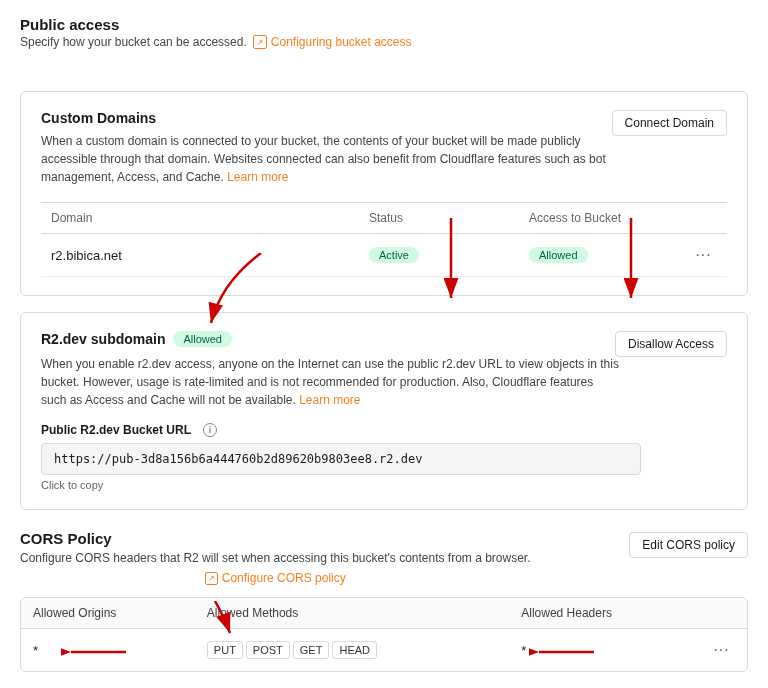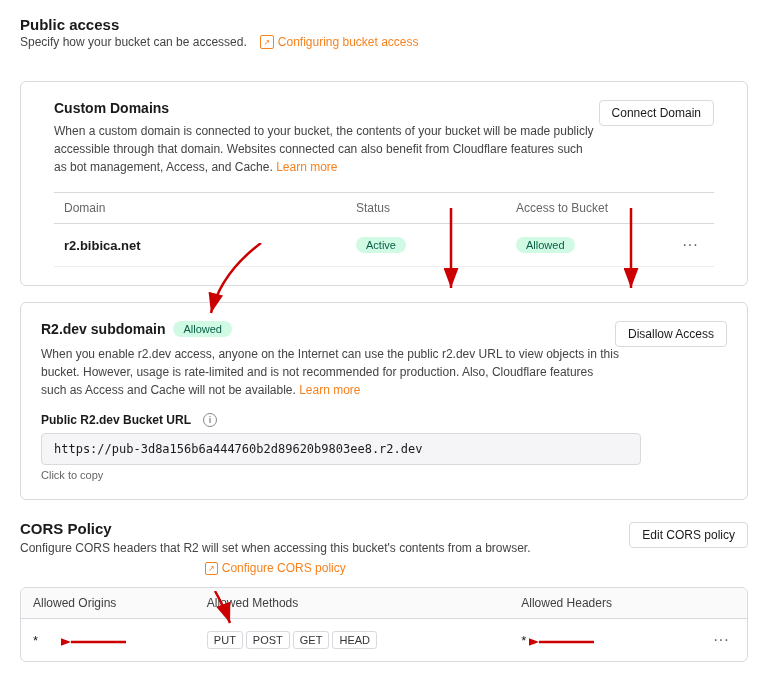--- a/index.html
+++ b/index.html
@@ -16,37 +16,38 @@
       font-size: 15px;
       font-weight: 600;
       margin-bottom: 2px;
     }
 
     .subtitle {
       font-size: 12px;
       color: #444;
       display: flex;
       align-items: center;
-      gap: 13px;
-      margin-bottom: 32px;
+      gap: 6px;
+      margin-bottom: 0;
     }
 
     .subtitle a {
       color: #f6821f;
       text-decoration: none;
       display: flex;
       align-items: center;
       gap: 4px;
     }
 
     .card {
       border: 1px solid #d9d9e0;
       border-radius: 6px;
-      padding: 18px 33px;
+      padding: 18px 20px;
       margin-bottom: 16px;
+      margin-top: 42px;
     }
 
     .card-title {
       font-size: 14px;
       font-weight: 600;
       margin-bottom: 6px;
     }
 
     .card-desc {
       font-size: 12px;
@@ -320,21 +321,21 @@
       <thead>
         <tr>
           <th>Domain</th>
           <th style="width:160px;">Status</th>
           <th style="width:160px;">Access to Bucket</th>
           <th style="width:40px;"></th>
         </tr>
       </thead>
       <tbody id="domains-tbody">
         <tr>
-          <td style="font-weight:700;">r2.bibica.net</td>
+          <td style="font-weight:400;">r2.bibica.net</td>
           <td>
             <span class="badge-green">Active</span>
           </td>
           <td>
             <span class="badge-green">Allowed</span>
           </td>
           <td>
             <button class="ellipsis-btn">···</button>
           </td>
         </tr>

